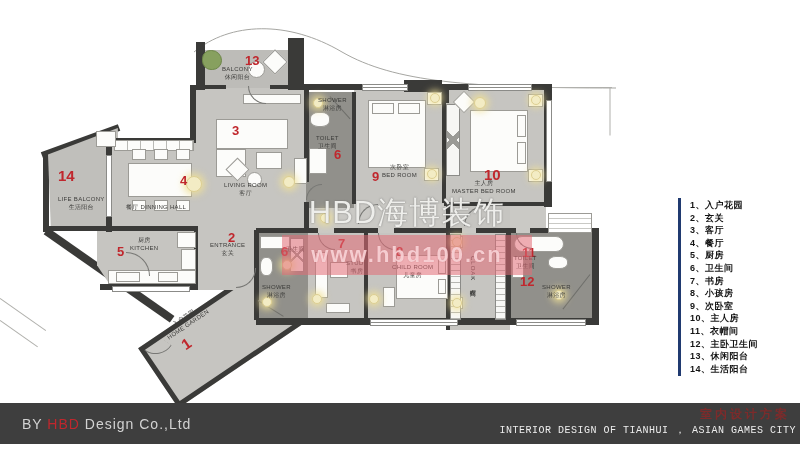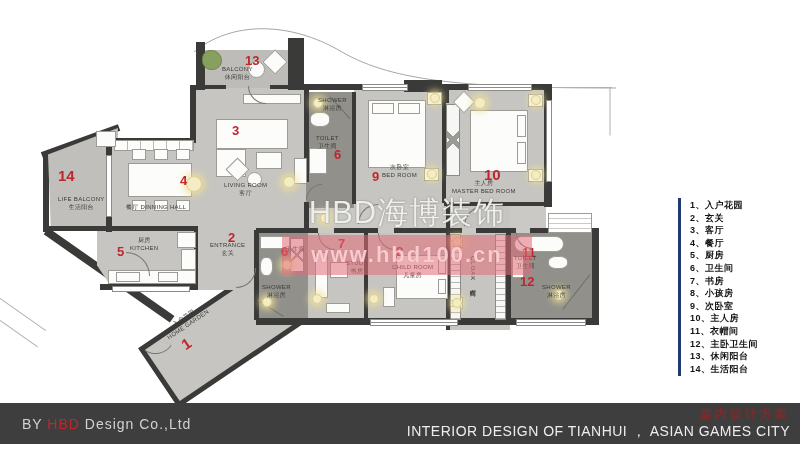--- a/index.html
+++ b/index.html
@@ -46,21 +46,21 @@
   .title .en{font-size:13px;letter-spacing:1px;}
   
   .legend-bar{position:absolute;left:678px;top:198px;width:3px;height:178px;background:var(--legend-bar,#203a70);}
   .legend{position:absolute;left:690px;top:199px;font-size:9px;font-weight:700;color:#141414;}
   .legend div{height:12.6px;line-height:12.6px;letter-spacing:.5px;white-space:nowrap;}
   
   .footer{position:absolute;left:0;top:403px;width:800px;height:41px;background:var(--footer-bg,#3e3e3e);}
   .f-left{position:absolute;left:22px;top:13px;font-size:14px;letter-spacing:1px;color:#d2d2d2;white-space:nowrap;}
   .f-left b{color:var(--accent-red,#c0272d);font-weight:400;}
   .f-cn{position:absolute;right:10px;top:3px;font-size:12px;font-weight:700;letter-spacing:3px;color:#7d2b2b;}
-  .f-en{position:absolute;right:10px;top:20px;font-size:14px;letter-spacing:.5px;color:#ededed;white-space:nowrap;}
+  .f-en{position:absolute;right:4px;top:20px;font-size:10px;letter-spacing:.5px;color:#ededed;white-space:nowrap;font-family:Liberation Mono, monospace;}
 </style>
 </head>
 <body>
 
 <svg class="abs" style="left:150px;top:8px" width="470" height="90" viewBox="0 0 470 90">
   <path d="M44,44 C80,14 138,12 192,44 C244,74 320,80 466,80" fill="none" stroke="#a6a6a2" stroke-width="1"></path>
 </svg>
 
 <i class="w" style="left:42px;top:152px;width:82px;height:7px;transform:rotate(-20deg);transform-origin:left center;"></i>
 <i class="w" style="left:43px;top:156px;width:6px;height:76px;"></i>

